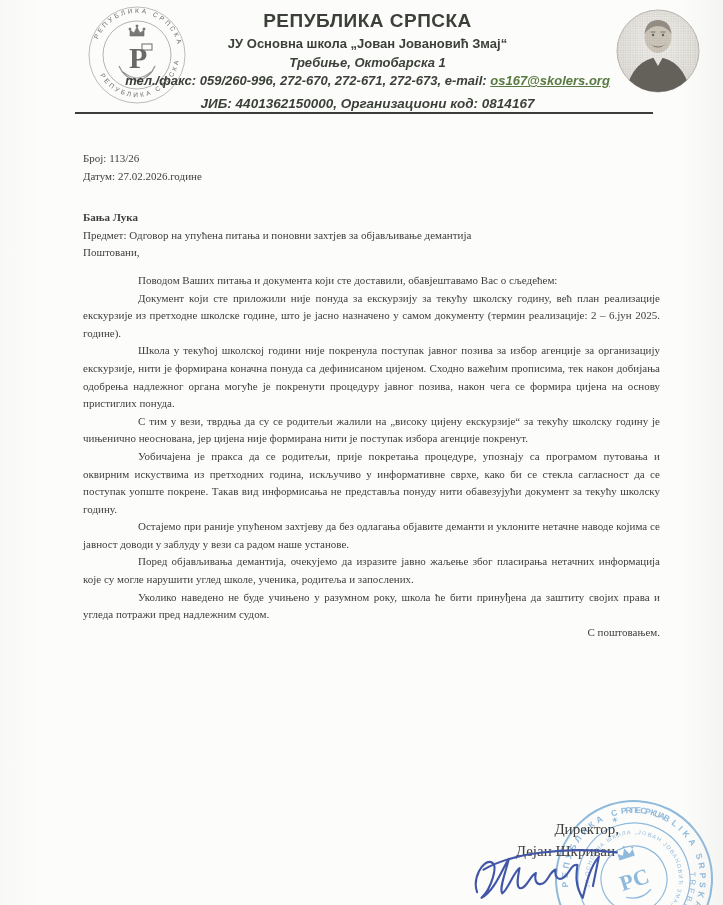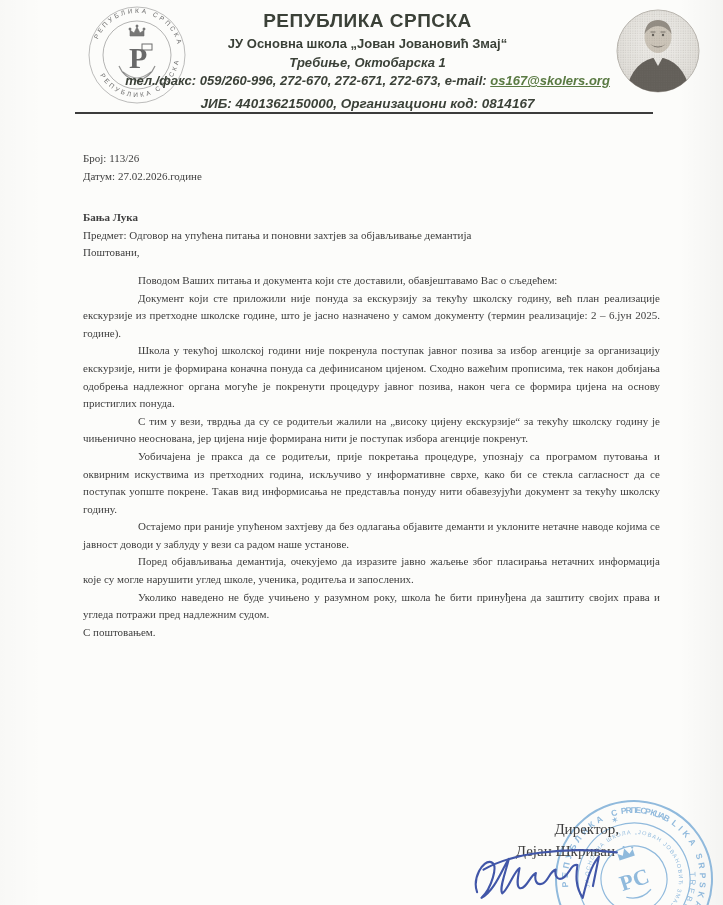--- a/index.html
+++ b/index.html
@@ -37,21 +37,21 @@
     position:absolute;left:83px;top:150px;width:577px;
     font-size:11px;line-height:17.6px;font-family:Liberation Serif, serif;
   }
   .body p{margin:0;}
   .meta p{line-height:17.6px;}
   .recipient{margin-top:24px;font-weight:bold;}
   .subject{margin-top:12px;}
   .salutation{margin-top:20px;}
   .paras{margin-top:10px;}
   .para{text-align:justify;text-indent:55px;}
-  .closing{margin-top:18px;}
+  .closing{margin-top:18px;text-align:right;}
   
   .sig-block{
     position:absolute;left:454px;top:820px;width:165px;
     text-align:right;font-size:15px;line-height:18px;
   }
   .sig-script{position:absolute;left:468px;top:843px;width:165px;height:62px;transform:rotate(-4deg);}
   .stamp{position:absolute;left:543px;top:784px;width:182px;height:125px;opacity:.88;}
 </style>
 </head>
 <body>

